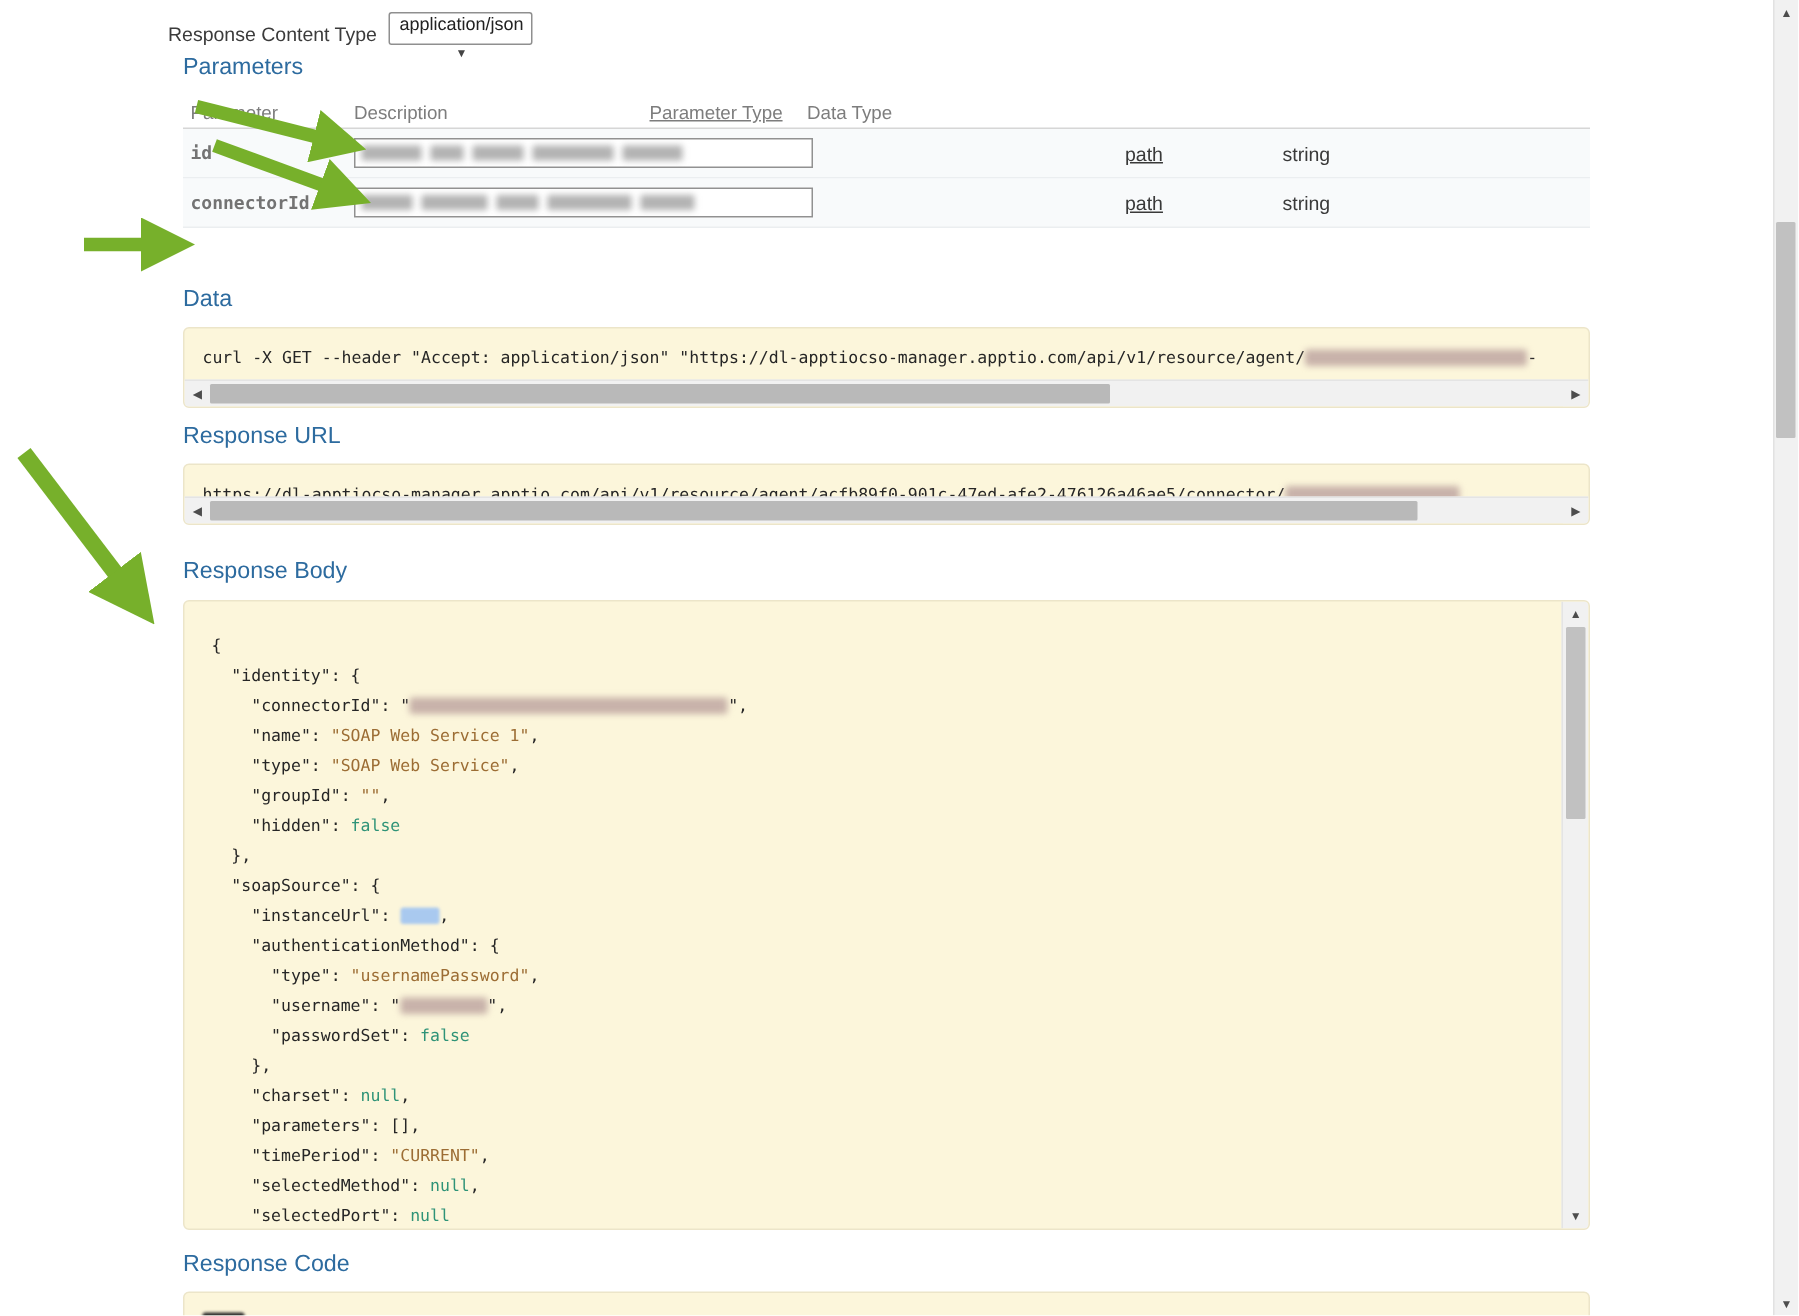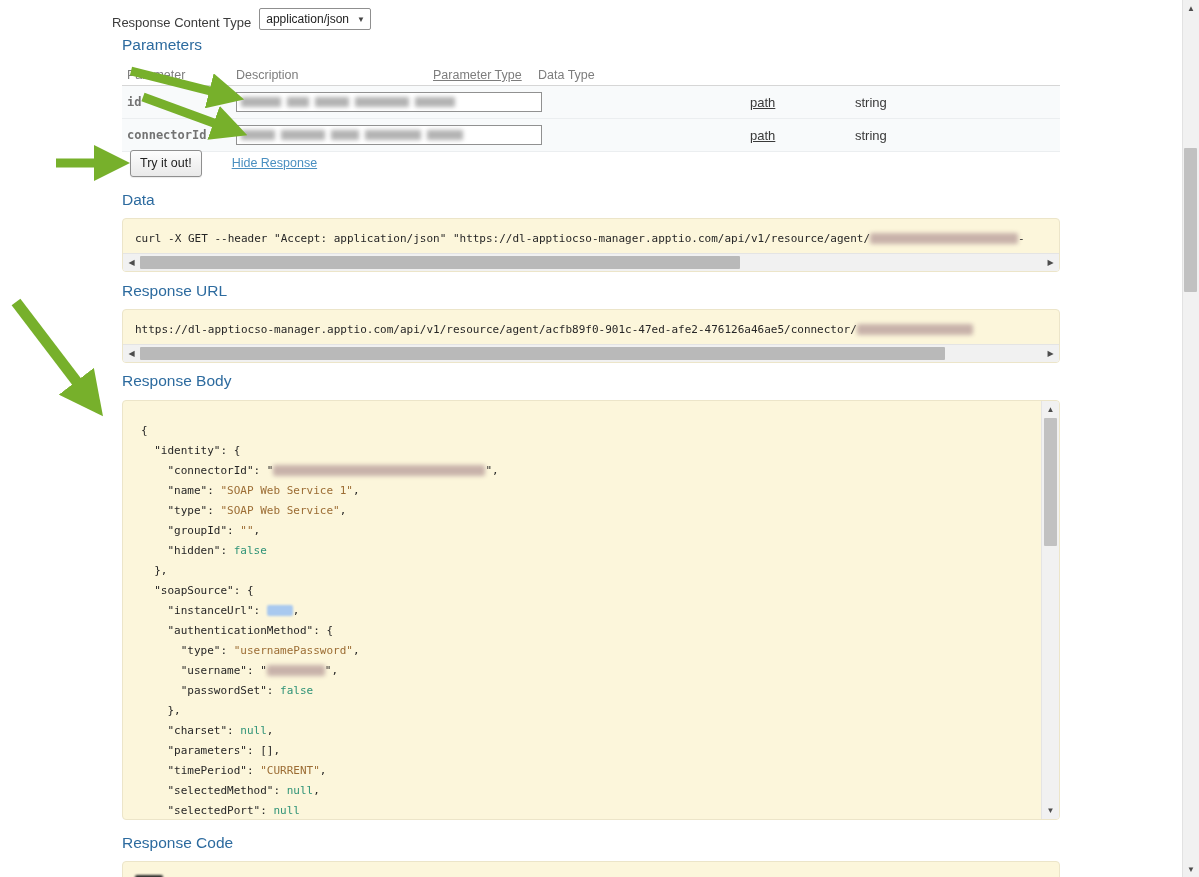--- a/index.html
+++ b/index.html
@@ -6,21 +6,21 @@
   body{font-family:"Liberation Sans", sans-serif; background:#ffffff;}
   .page{position:relative;width:1199px;height:877px;overflow:hidden;background:#fff;}
 
   
   .heading{position:absolute;left:122px;font-size:15.5px;font-weight:400;color:#2d6b9f;}
 
   
   .ct-row{position:absolute;left:112px;top:8px;height:22px;display:flex;align-items:flex-end;gap:8px;}
   .ct-label{font-size:13px;color:#3b3b3b;}
   .select-box{display:inline-flex;align-items:center;gap:8px;height:20px;border:1px solid #8f8f8f;background:#fff;
-    padding:0 5px 0 6px;font-size:12px;color:#222;border-radius:2px;cursor:default;}
+    padding:0 5px 0 6px;font-size:12px;color:#222;border-radius:2px;cursor:default;flex-direction:column;}
   .select-caret{font-size:8px;color:#444;}
 
   
   .param-table{position:absolute;left:122px;top:62px;width:938px;font-size:12.5px;}
   .pt-head{display:flex;height:20px;align-items:flex-end;color:#7d7d7d;border-bottom:1px solid #d6d6d6;padding-bottom:3px;}
   .col{box-sizing:border-box;padding-left:5px;}
   .c-param{width:109px;} .c-value{width:317px;} .c-desc{width:197px;} .c-ptype{width:105px;text-decoration:underline;} .c-dtype{width:210px;}
   .param-row{display:flex;align-items:center;height:32px;background:#f8fafb;border-bottom:1px solid #ebeef0;color:#333;}
   .param-name{font-family:"DejaVu Sans Mono", monospace;font-weight:bold;font-size:12px;color:#737373;}
   .param-input{width:296px;height:18px;border:1px solid #919191;background:#fff;display:flex;align-items:center;
@@ -38,21 +38,21 @@
   .actions-row{position:absolute;left:130px;top:149px;height:28px;display:flex;align-items:center;gap:30px;}
   .try-btn{font-family:"Liberation Sans", sans-serif;font-size:12.5px;color:#222;background:linear-gradient(#fdfdfd,#e9e9e9);
     border:1px solid #8f8f8f;border-radius:3px;height:27px;padding:0 9px;cursor:pointer;box-shadow:0 1px 1px rgba(0,0,0,.08);}
   .hide-link{font-size:12.5px;color:#4a8fc0;text-decoration:underline;cursor:pointer;}
 
   
   .codebox{position:absolute;left:122px;width:938px;background:#fcf6db;border:1px solid #ece5c9;border-radius:4px;
     box-sizing:border-box;overflow:hidden;}
   .codeline{font-family:"DejaVu Sans Mono", monospace;font-size:11px;color:#262626;white-space:pre;line-height:20px;}
   .curl-box{top:218px;height:54px;}
-  .requrl-box{top:309px;height:54px;}
+  .requrl-box{top:309px;height:41px;}
   .box-text{padding:10px 12px 0 12px;overflow:hidden;}
   .tok-p{color:#262626;} .tok-s{color:#9c6d34;} .tok-l{color:#2f9377;}
 
   
   .hscroll{position:absolute;left:0;right:0;bottom:0;height:17px;background:#f1f1f1;border-top:1px solid #e4e4e4;}
   .hs-arrow{position:absolute;top:0;width:17px;height:17px;display:flex;align-items:center;justify-content:center;
     font-size:8px;color:#4d4d4d;background:#f1f1f1;cursor:pointer;}
   .hs-left{left:0;} .hs-right{right:0;}
   .hs-thumb{position:absolute;top:2px;height:13px;left:17px;background:#b9b9b9;border-radius:1px;cursor:pointer;}
   .thumb-a{width:600px;} .thumb-b{width:805px;}
@@ -128,24 +128,20 @@
               <span class="blur-seg" style="width: 36px;"></span>
             </div>
           </div>
           <div class="col c-desc pv"></div>
           <div class="col c-ptype pv">path</div>
           <div class="col c-dtype pv">string</div>
         </div>
       </div>
   </div>
 
-  <div class="actions-row">
-    <button class="try-btn">Try it out!</button>
-    <a class="hide-link">Hide Response</a>
-  </div>
 
   <div class="heading" style="top:191px;">Data</div>
   <div class="codebox curl-box">
     <div class="box-text codeline" id="curl-line"><span class="tok-p">curl -X GET --header "Accept: application/json" "https://dl-apptiocso-manager.apptio.com/api/v1/resource/agent/</span><span class="redact redact-pink" style="width: 148px;"></span><span class="tok-p">-</span></div>
     <div class="hscroll">
       <div class="hs-arrow hs-left">◀</div>
       <div class="hs-thumb thumb-a"></div>
       <div class="hs-arrow hs-right">▶</div>
     </div>
   </div>

